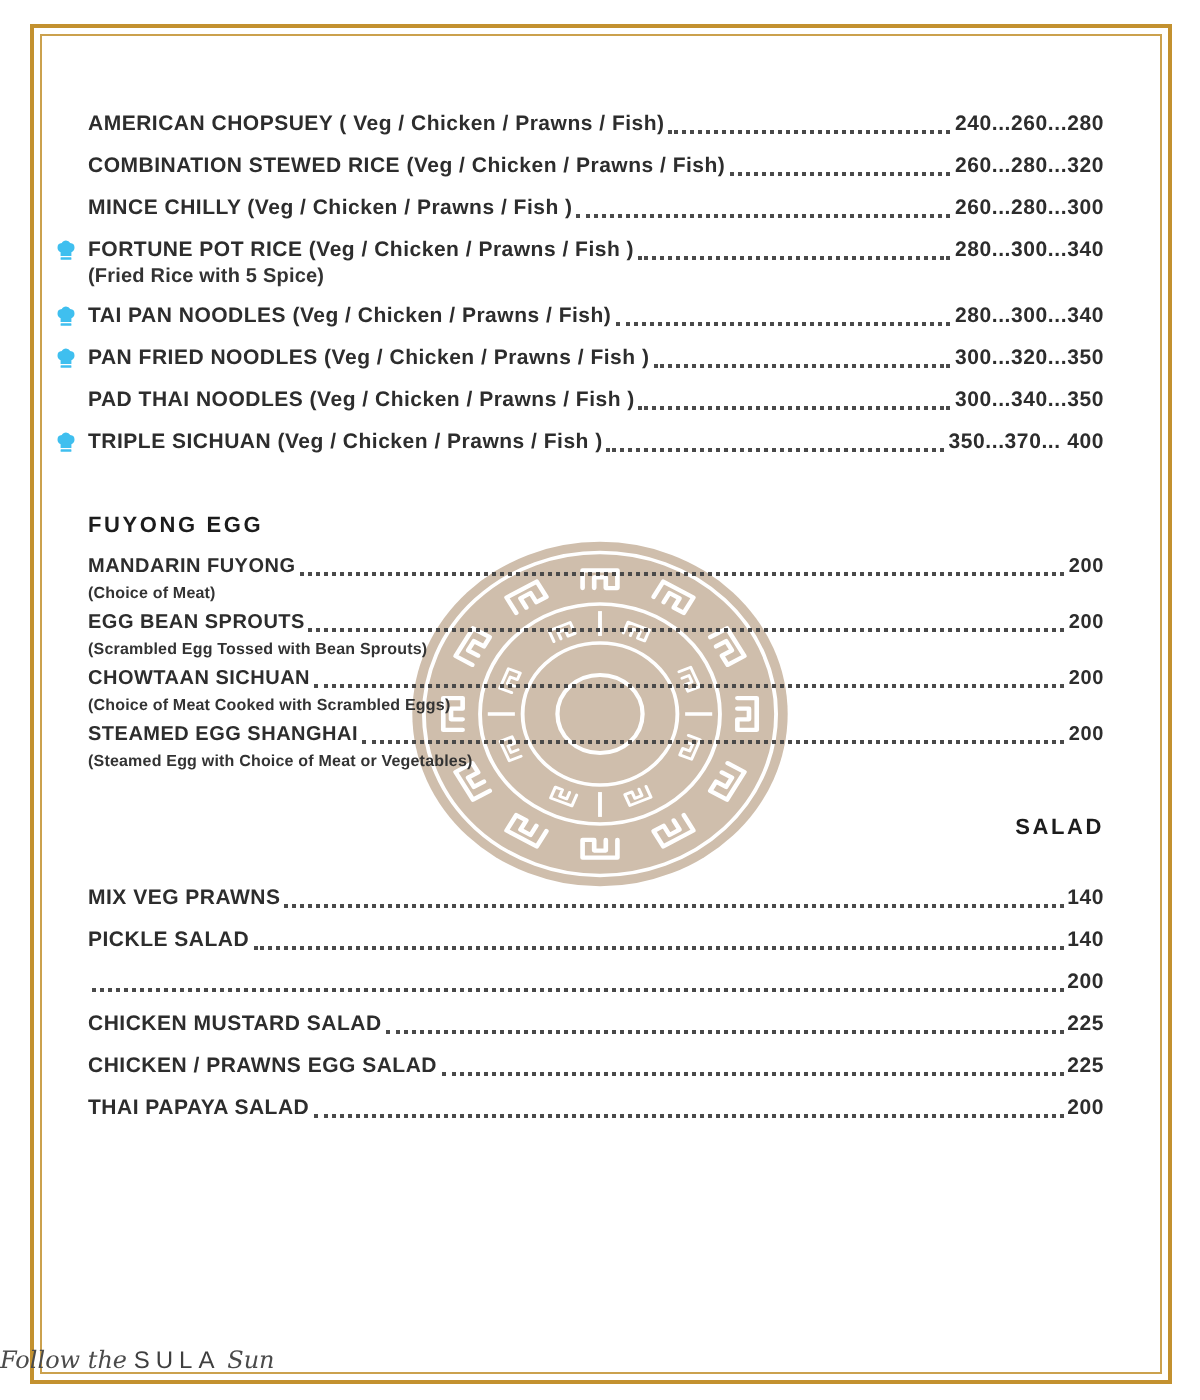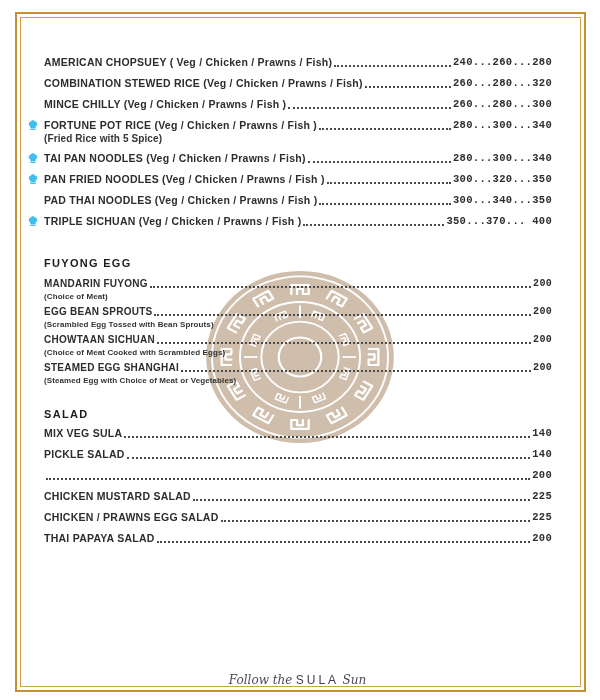--- a/index.html
+++ b/index.html
@@ -29,40 +29,40 @@
   .row { display:flex; align-items:flex-end; }
   .label {
     font-size:10.5px; font-weight:600; letter-spacing:0.25px;
     line-height:13px; white-space:nowrap;
   }
   .leader {
     flex:1; border-bottom:2px dotted #4a4a4a; margin:0 2px 2px 2px; min-width:8px;
   }
   .price {
     font-size:10.5px; font-weight:600; letter-spacing:0.3px;
-    line-height:13px; white-space:nowrap; text-align:left;font-family:Liberation Mono, monospace;
+    line-height:13px; white-space:nowrap; text-align:left;
   }
   .sub {
     font-size:10px; font-weight:600; letter-spacing:0.1px;
     line-height:10px; margin-top:2px; color:#333;
   }
   .chef-icon { position:absolute; left:-17px; top:0; width:12px; height:12px; }
   .chef-icon svg { display:block; }
 
   
   .section[data-name="section-fuyong-egg"] { margin-top:26px; }
   .section[data-name="section-fuyong-egg"] .row .label,
   .section[data-name="section-fuyong-egg"] .price { font-size:10px; line-height:12px; }
   .section[data-name="section-fuyong-egg"] .item { margin-bottom:5px; }
   .section[data-name="section-fuyong-egg"] .sub { line-height:9px; font-size:8px; }
   .section[data-name="section-salad"] { margin-top:20px; }
-  .section[data-name="section-salad"] .heading { margin-bottom:4px; }
+  .section[data-name="section-salad"] .heading { margin-bottom:20px;text-align:right; }
   .section[data-name="section-salad"] .item { margin-bottom:8px; }
 
-  .footer { position:absolute; left:0; right:5px; bottom:11px; text-align:center; z-index:1; }
+  .footer { position:absolute; left:0; right:5px; bottom:11px; z-index:1; }
   .tagline { font-size:12px; color:#4b4b4b; margin-bottom:2px; }
   .tagline .script { font-family:"DejaVu Serif","Liberation Serif",serif; font-style:italic; }
   .tagline .brand { letter-spacing:3px; font-size:12px; color:#3f3f3f; }
   .note { font-size:9px; font-weight:600; color:#2d2d2d; letter-spacing:0.1px; }
   .note .chef-icon-inline { display:inline-block; width:11px; height:11px; vertical-align:-2px; margin:0 3px 0 12px; }
 </style>
 </head>
 <body>
 
 <div class="frame-outer" data-name="page-border-outer"></div>
@@ -227,21 +227,21 @@
           <span class="leader" data-name="dot-leader"></span>
           <span class="price" data-name="item-price">200</span>
         </div>
         <div class="sub" data-name="item-description">(Steamed Egg with Choice of Meat or Vegetables)</div>
       </div>
     </div>
     <div class="section" data-name="section-salad">
       <div class="heading" data-name="section-heading-salad">SALAD</div>
       <div class="item" data-name="menu-item">
         <div class="row">
-          <span class="label" data-name="item-name">MIX VEG SULA</span>
+          <span class="label" data-name="item-name">MIX VEG PRAWNS</span>
           <span class="leader" data-name="dot-leader"></span>
           <span class="price" data-name="item-price">140</span>
         </div>
       </div>
       <div class="item" data-name="menu-item">
         <div class="row">
           <span class="label" data-name="item-name">PICKLE SALAD</span>
           <span class="leader" data-name="dot-leader"></span>
           <span class="price" data-name="item-price">140</span>
         </div>

